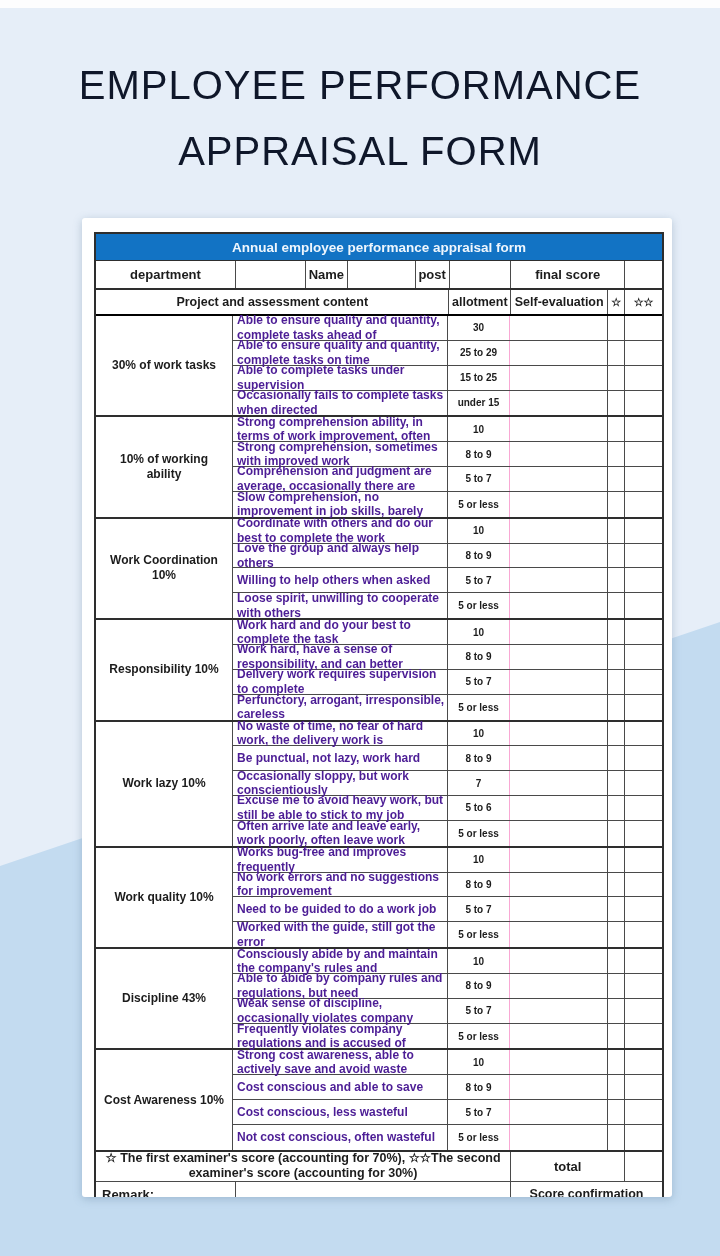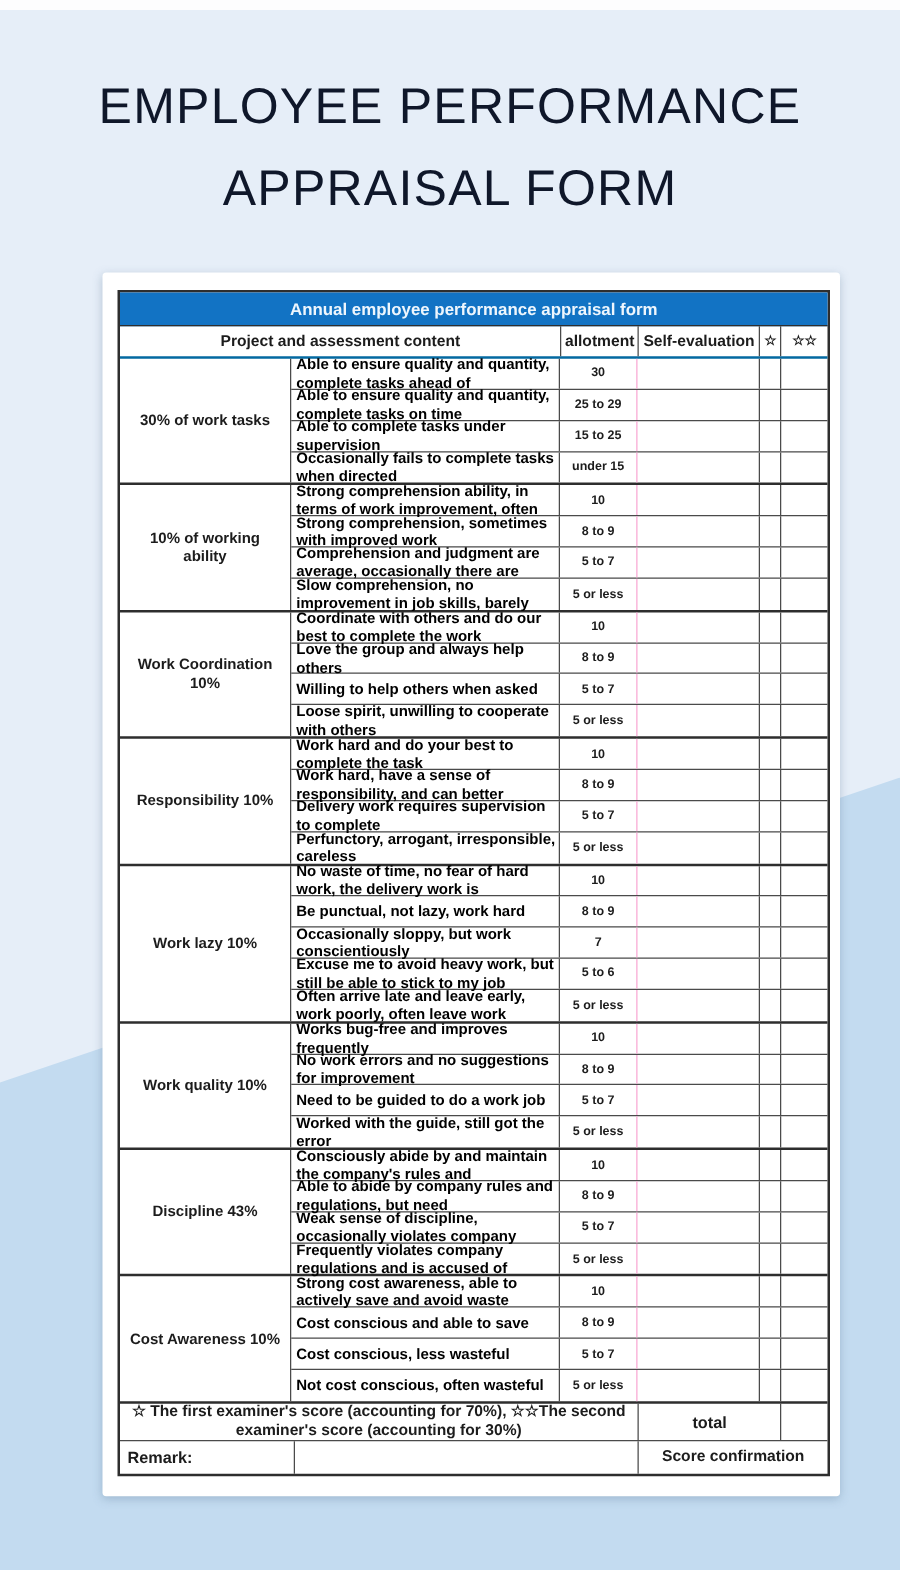--- a/index.html
+++ b/index.html
@@ -35,21 +35,21 @@
     display:flex;align-items:center;justify-content:center;
     text-align:center;overflow:visible;position:relative;
   }
   .cell:last-child{border-right:none;}
   .banner{
     height:26px;background:#1273c4;color:#eef6fd;
     display:flex;align-items:center;justify-content:center;
     font-size:13.5px;font-weight:bold;border-bottom:1px solid #2e2e2e;
   }
   .info-row{height:29px;border-bottom:2px solid #2e2e2e;font-weight:bold;font-size:13px;}
-  .hdr-row{height:26px;border-bottom:2px solid #0369a1;font-weight:bold;font-size:12.5px;}
+  .hdr-row{height:26px;border-bottom:2px solid #000000;font-weight:bold;font-size:12.5px;}
   .hdr-row .cell{overflow:hidden;}
   .hdr-small{font-size:11px;line-height:12px;}
   
   .cA{width:141px}.cC{width:62px}.cD{width:98px}.cE{width:17px}.cF{width:37px}
   .w70{width:70px}.w43{width:43px}.w68{width:68px}.w34{width:34px}
   .wDE{width:115px}.wAB{width:356px}.wABC{width:418px}.wBC{width:277px}.wDEF{width:152px}
   
   .group{display:flex;border-bottom:2px solid #2e2e2e;}
   .group:last-of-type{border-bottom:2px solid #2e2e2e;}
   .cat-cell{
@@ -59,21 +59,21 @@
   }
   .rows{flex:1;display:flex;flex-direction:column;}
   .brow{display:flex;height:24.85px;border-bottom:1px solid #4a4a4a;box-sizing:border-box;}
   .brow:last-child{border-bottom:none;}
   .desc-cell{
     width:215px;box-sizing:border-box;border-right:1px solid #4a4a4a;
     display:flex;align-items:center;overflow:visible;position:relative;
   }
   .desc-text{
     position:relative;z-index:3;font-size:12px;line-height:14.5px;
-    font-weight:600;padding:0 2px 0 4px;text-align:left;color:#000000;
+    font-weight:600;padding:0 2px 0 4px;text-align:left;color:#4c1d95;
   }
   .alloc-cell{
     width:62px;box-sizing:border-box;border-right:1px solid #f9a8d4;
     display:flex;align-items:center;justify-content:center;
     font-size:10px;font-weight:600;
   }
   .blank-cell{box-sizing:border-box;border-right:1px solid #4a4a4a;}
   .blank-cell.last{border-right:none;}
   
   .exam-row{height:30px;border-bottom:1px solid #4a4a4a;font-weight:bold;}
@@ -93,20 +93,30 @@
 <div class="title">
   <div>EMPLOYEE PERFORMANCE</div>
   <div>APPRAISAL FORM</div>
 </div>
 
 <div class="card">
   <div class="table">
 
     <div class="banner">Annual employee performance appraisal form</div>
 
+    <div class="row info-row">
+      <div class="cell cA">department</div>
+      <div class="cell w70"></div>
+      <div class="cell w43">Name</div>
+      <div class="cell w68"></div>
+      <div class="cell w34">post</div>
+      <div class="cell cC"></div>
+      <div class="cell wDE">final score</div>
+      <div class="cell cF"></div>
+    </div>
 
     <div class="row hdr-row">
       <div class="cell wAB">Project and assessment content</div>
       <div class="cell cC">allotment</div>
       <div class="cell cD">Self-evaluation</div>
       <div class="cell cE hdr-small">☆</div>
       <div class="cell cF hdr-small">☆☆</div>
     </div>
 
     <div id="table-body">

